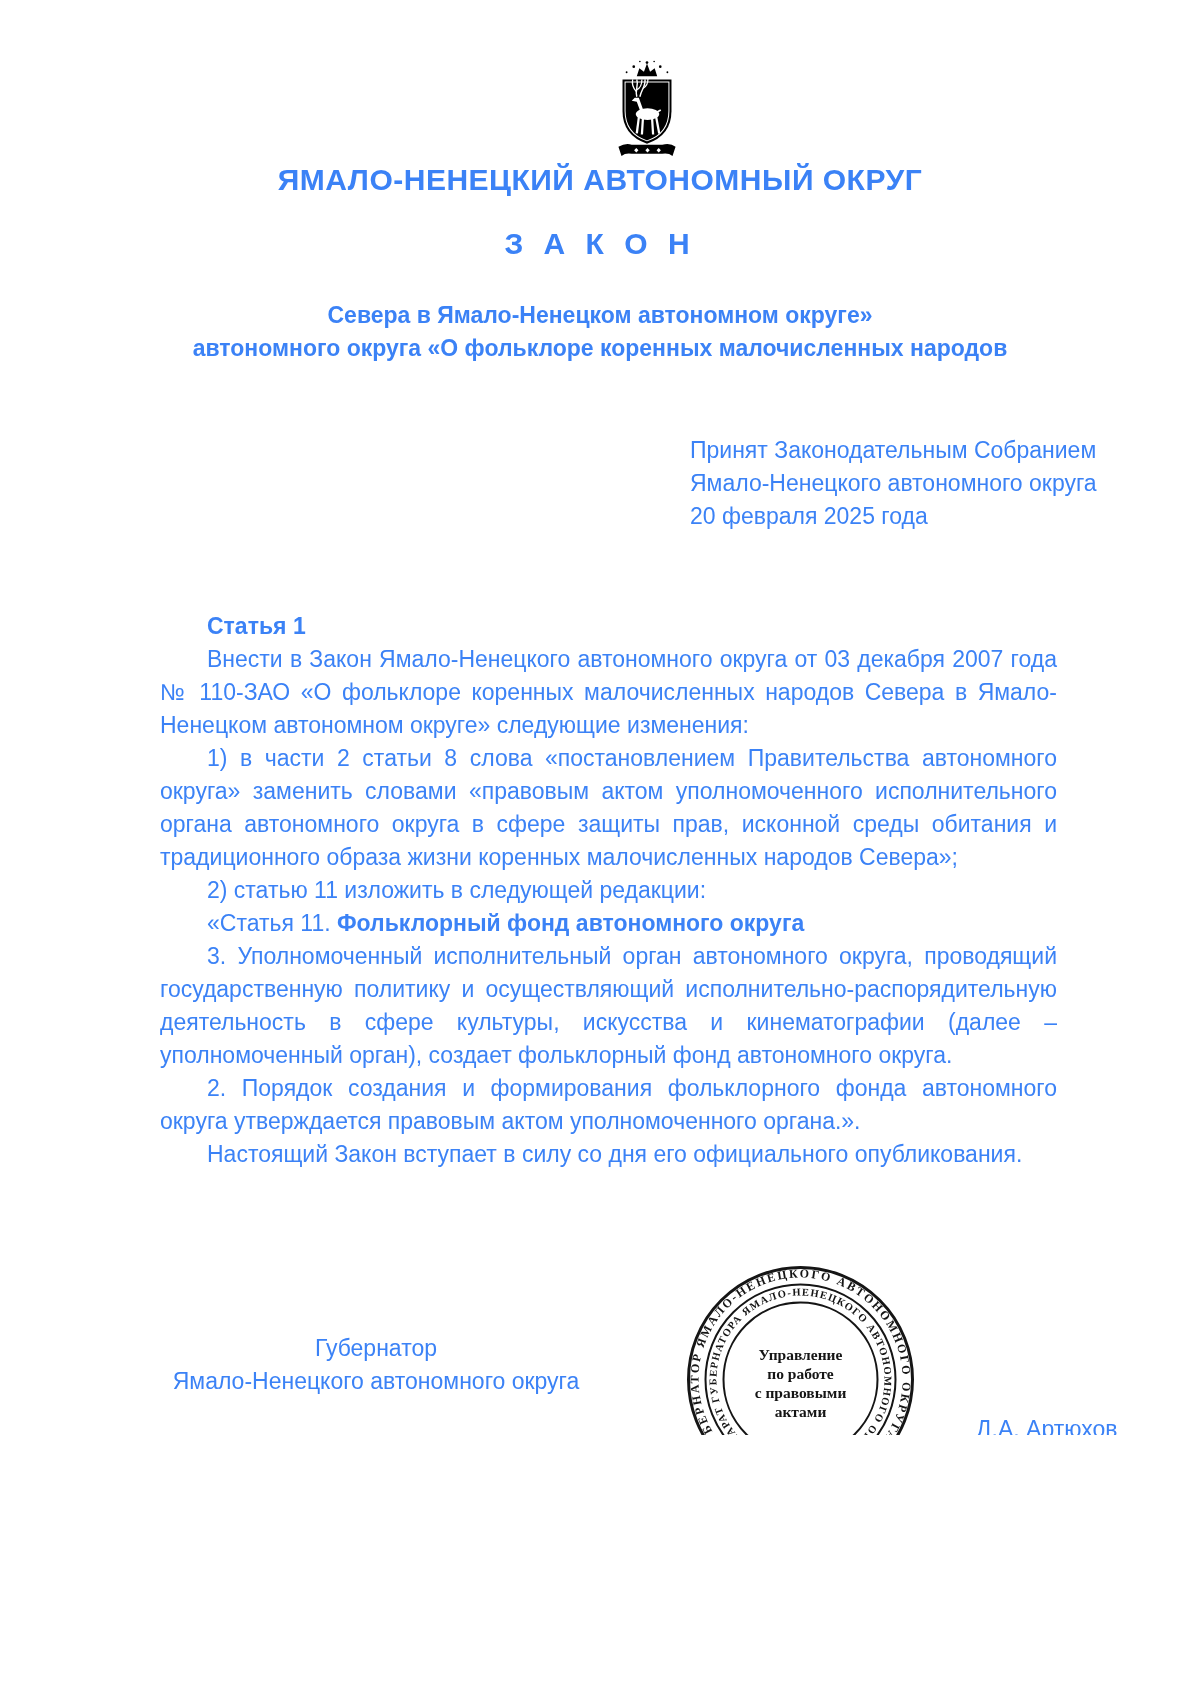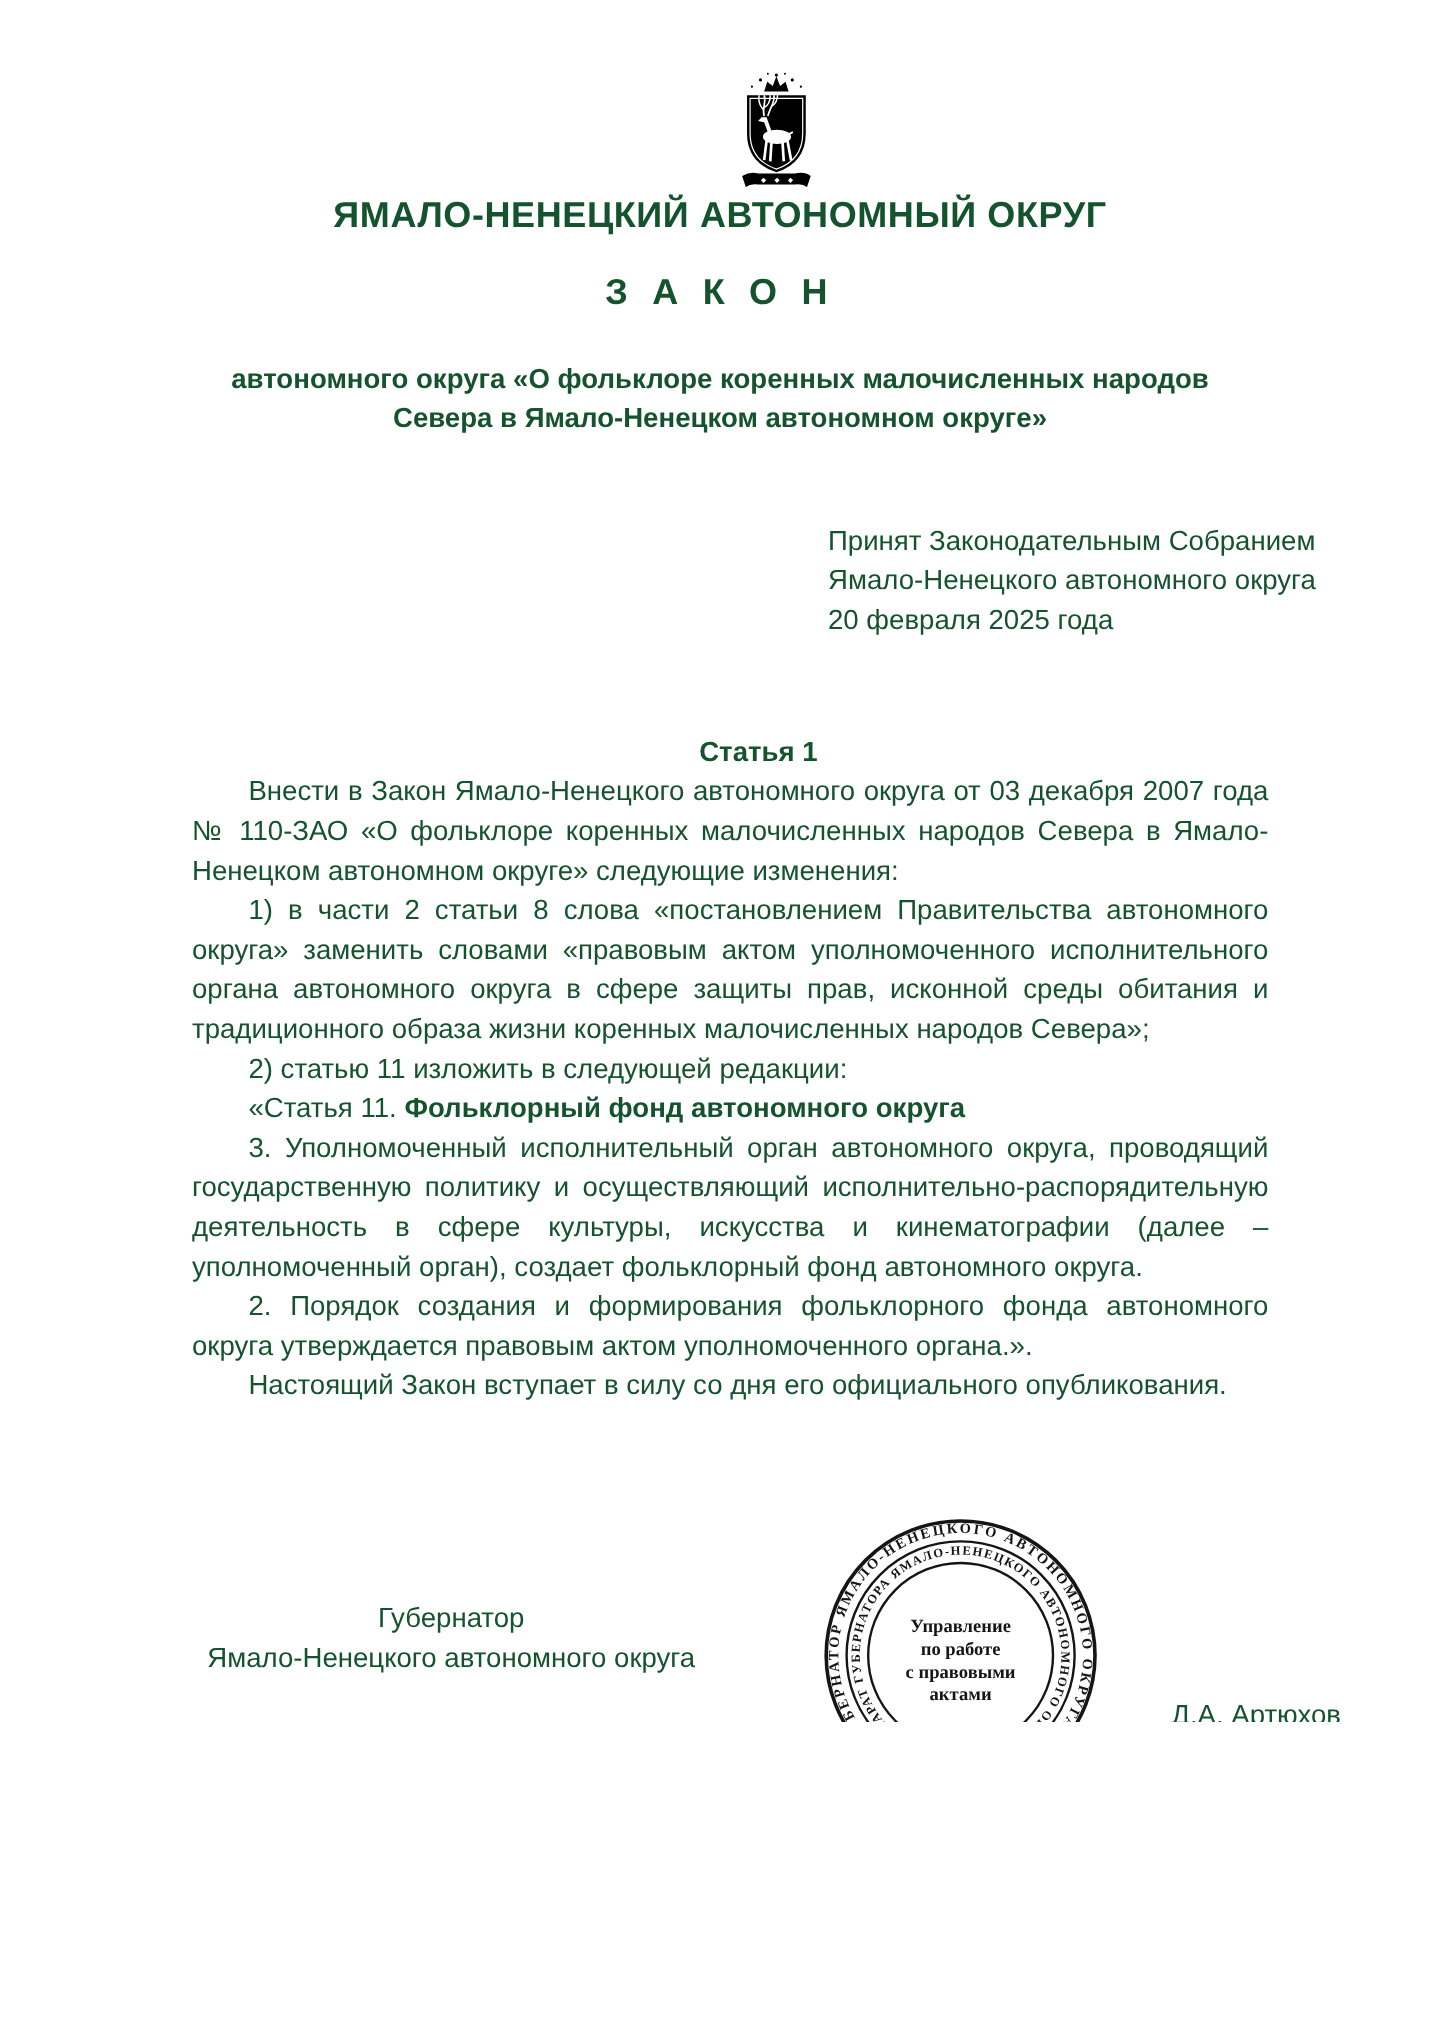--- a/index.html
+++ b/index.html
@@ -1,18 +1,18 @@
 <!DOCTYPE html>
 <html lang="ru"><head>
 <meta charset="utf-8">
 <style>
   html,body { margin:0; padding:0; background:#ffffff; }
   .page {
     position:relative; width:1200px; height:1435px;
-    background:#ffffff; color:#14532d;
+    background:#ffffff; color:#3b82f6;
     font-family:"Liberation Sans","DejaVu Sans",sans-serif;
     overflow:hidden;
   }
   .emblem { position:absolute; top:60px; left:614px; width:66px; height:102px; }
   .region-title {
     position:absolute; top:163px; left:140px; width:920px;
     text-align:center; font-size:30px; font-weight:bold;
     letter-spacing:0.5px; white-space:nowrap;
   }
   .doc-type {
@@ -25,21 +25,21 @@
   }
   .adopted {
     position:absolute; top:434px; left:670px;
     font-size:23px; line-height:33px;margin-left:20px;
   }
   .body-text {
     position:absolute; top:610px; left:160px; width:897px;
     font-size:23px; line-height:33px; text-align:justify;
   }
   .body-text p { margin:0; text-indent:47px; }
-  .article-heading { font-weight:bold; text-align:center; }
+  .article-heading { font-weight:bold; text-align:left; }
   .gap-before { margin-top:33px; }
   .b { font-weight:bold; }
   .signature-post {
     position:absolute; top:1332px; left:158px; width:436px;
     text-align:center; font-size:23px; line-height:33px;
   }
   .signature-name {
     position:absolute; top:1416px; left:976px; font-size:23px;
   }
   .stamp { position:absolute; top:1262px; left:683px; width:235px; height:235px; }
@@ -98,22 +98,22 @@
     <path d="M4,85 q7,-4 13,-2 h30 q8,-2 13,2 l-3,9 q-4,-3 -10,-2 h-30 q-6,-1 -10,2 z" fill="#000"></path>
     <rect x="20" y="87" width="3" height="3" fill="#fff" transform="rotate(45 21.5 88.5)"></rect>
     <rect x="31" y="87" width="3" height="3" fill="#fff" transform="rotate(45 32.5 88.5)"></rect>
     <rect x="42" y="87" width="3" height="3" fill="#fff" transform="rotate(45 43.5 88.5)"></rect>
   </svg>
 
   <div class="region-title">ЯМАЛО-НЕНЕЦКИЙ АВТОНОМНЫЙ ОКРУГ</div>
   <div class="doc-type">З А К О Н</div>
 
   <div class="doc-title">
+    <div>Севера в Ямало-Ненецком автономном округе»</div>
     <div>автономного округа «О фольклоре коренных малочисленных народов</div>
-    <div>Севера в Ямало-Ненецком автономном округе»</div>
   </div>
 
   <div class="adopted">
     <div>Принят Законодательным Собранием</div>
     <div>Ямало-Ненецкого автономного округа</div>
     <div>20 февраля 2025 года</div>
   </div>
 
   <div class="body-text">
     <p class="article-heading">Статья 1</p>

